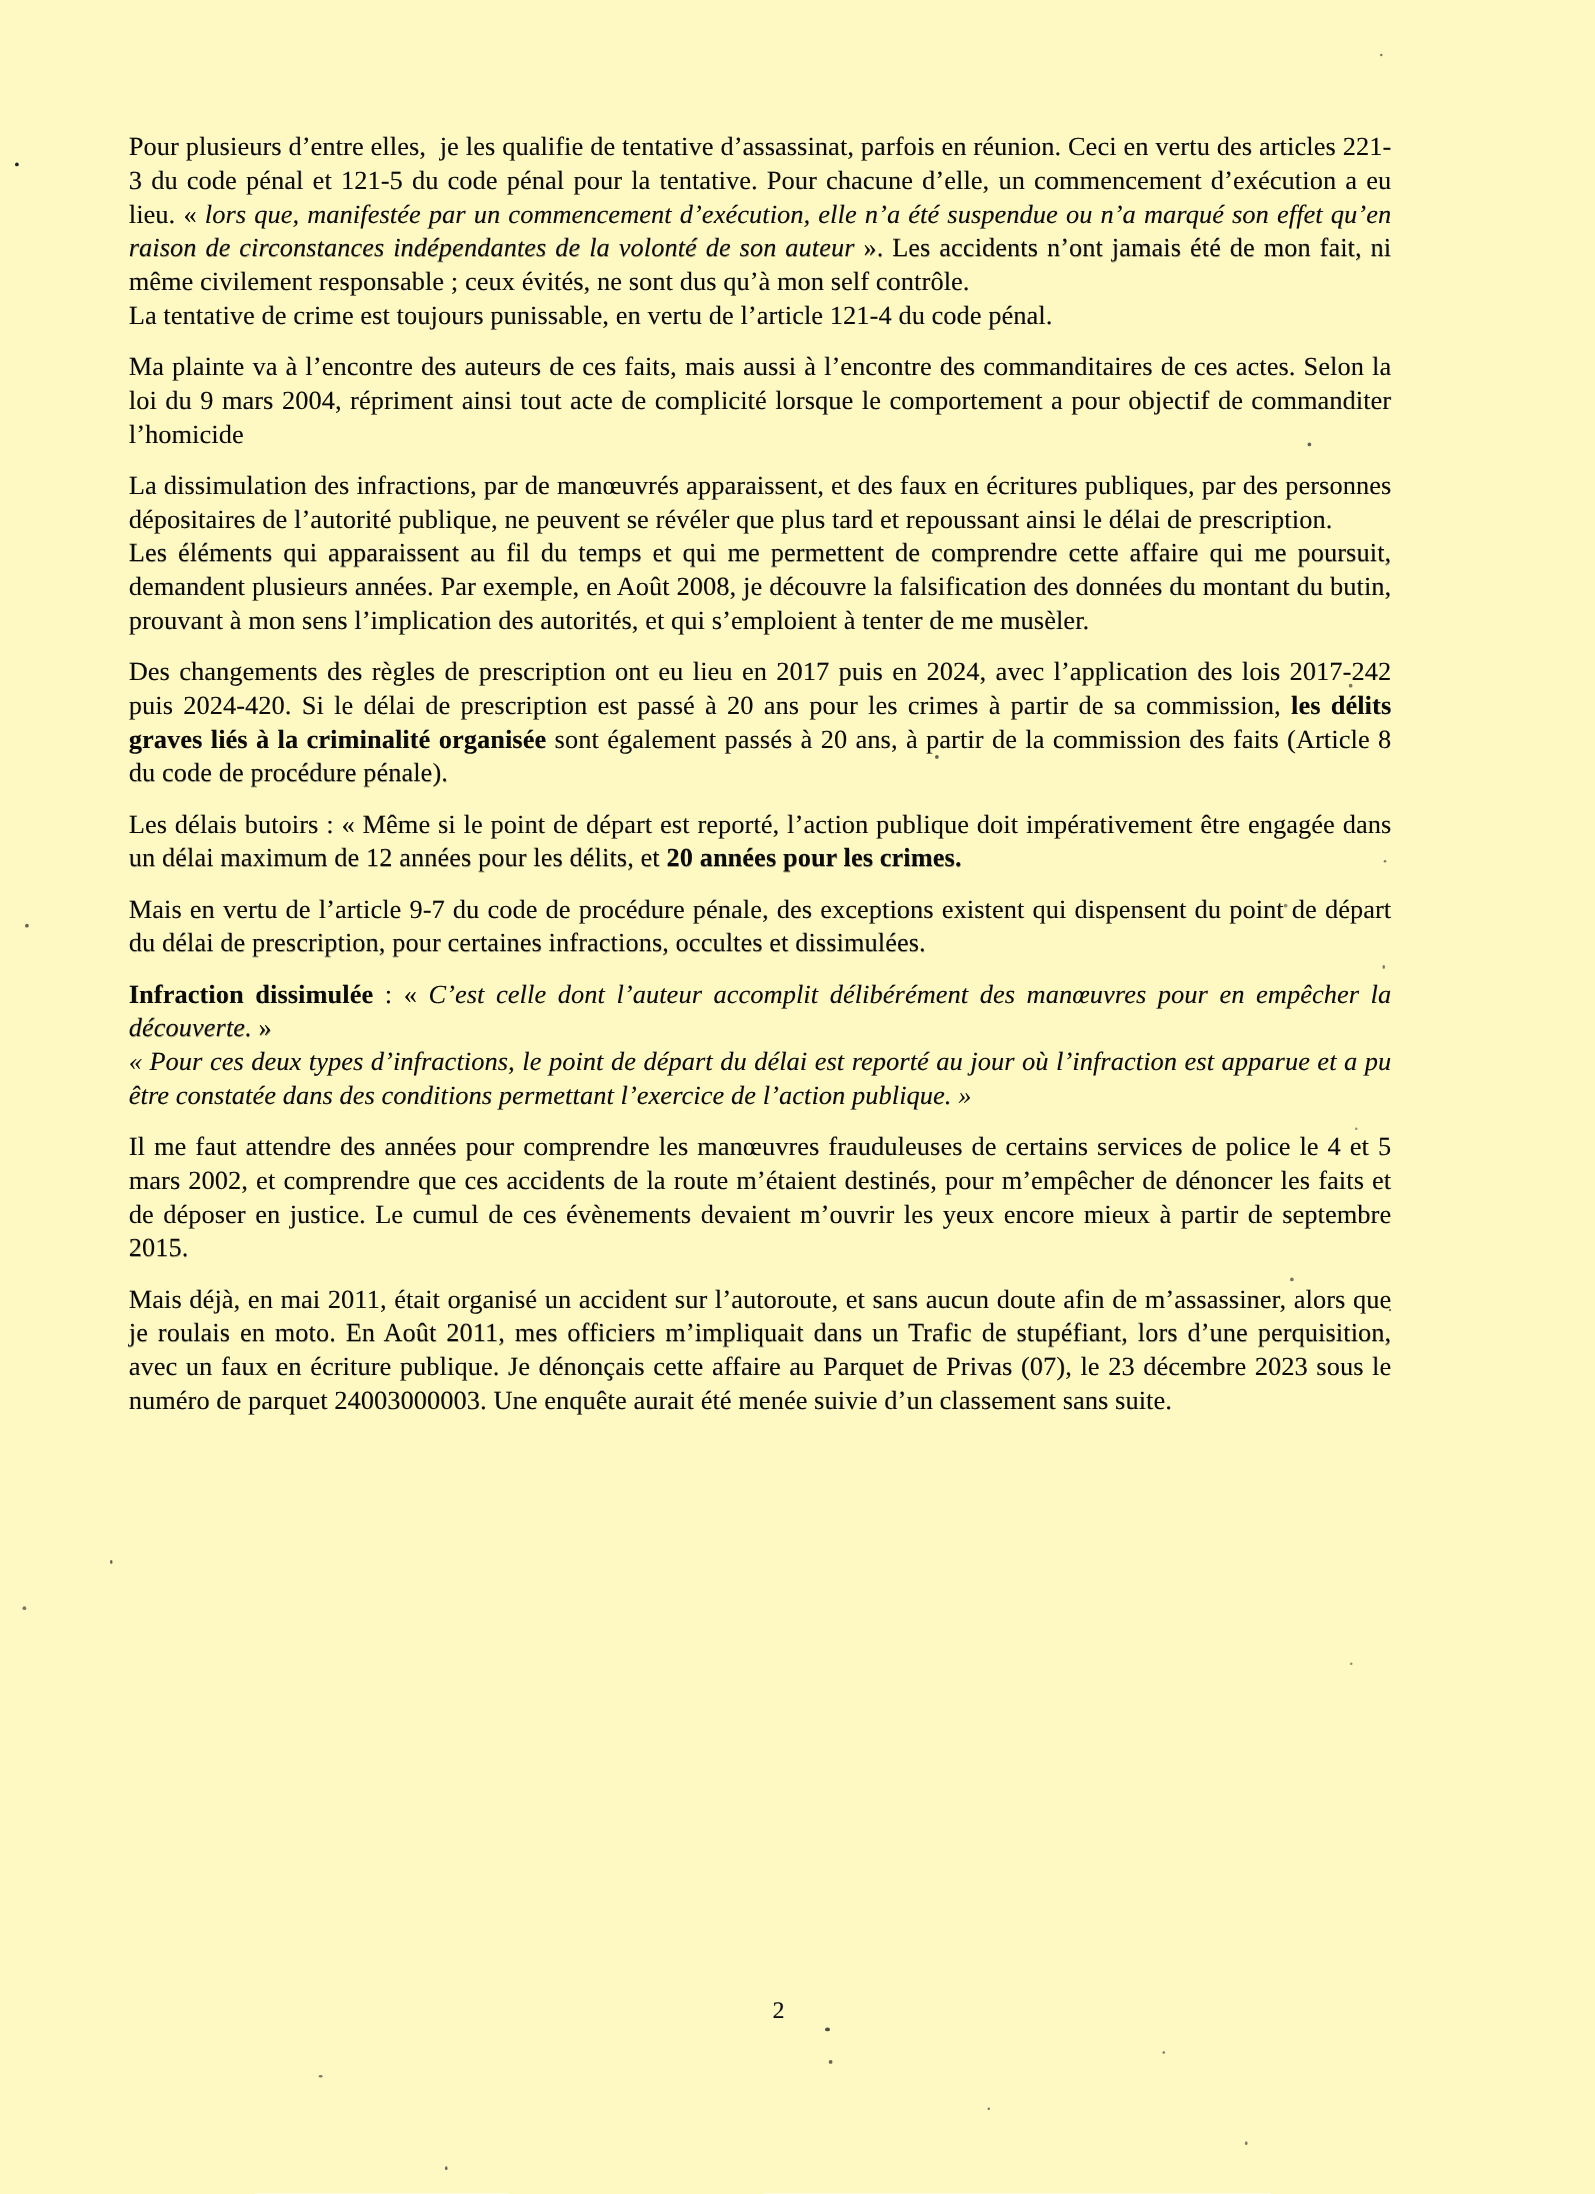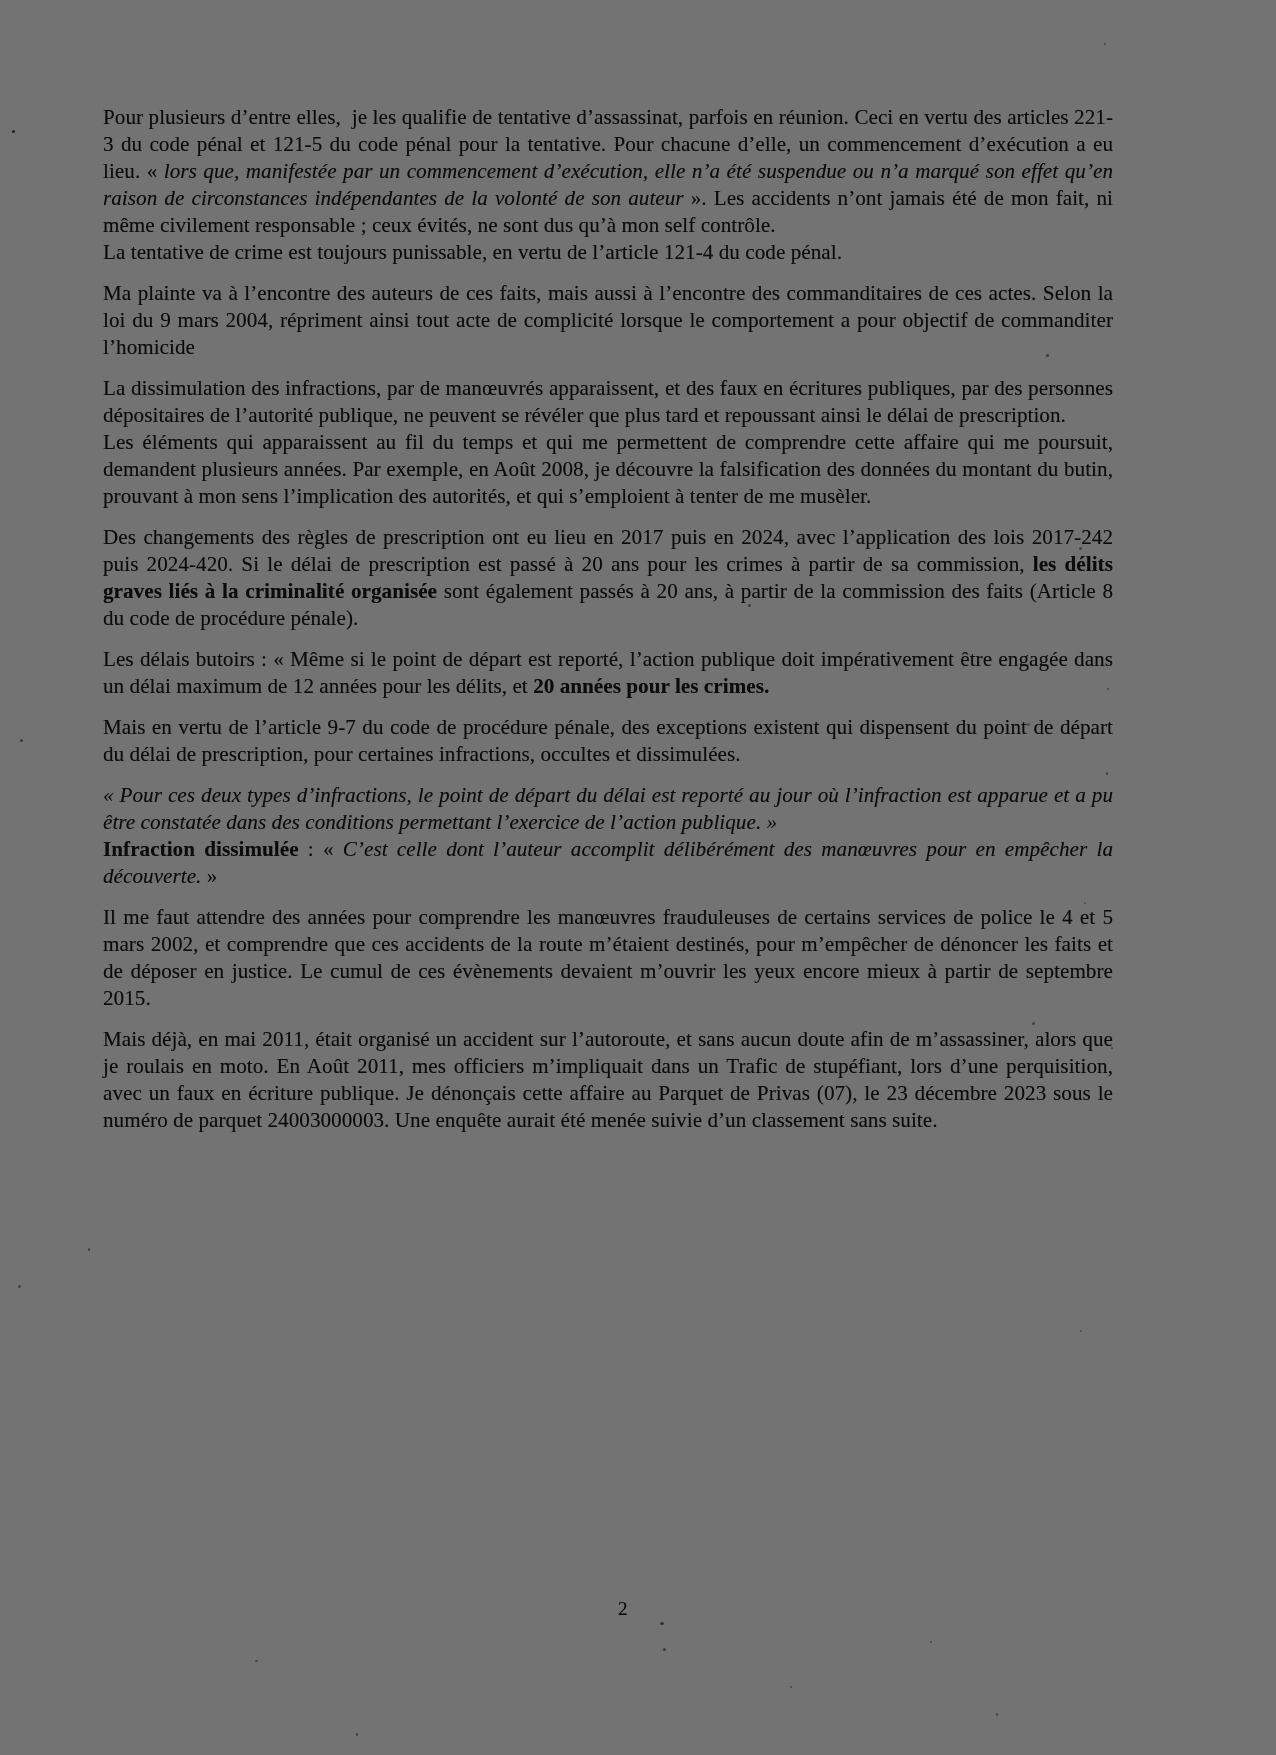--- a/index.html
+++ b/index.html
@@ -11,21 +11,21 @@
     width: 1276px;
     height: 1755px;
     position: relative;
     overflow: hidden;
     font-family: "Liberation Serif", "DejaVu Serif", serif;
     color: #0b0b0b;
   }
   .page {
     position: absolute;
     inset: 0;
-    background: #737373;
+    background: #fef9c3;
   }
   .doc {
     position: absolute;
     left: 103px;
     top: 104px;
     width: 1010px;
   }
   .block { margin: 0; }
   .block + .block { margin-top: 14px; }
   .doc p {
@@ -73,22 +73,22 @@
       <div class="block">
         <p><span class="seg-n">Des changements des règles de prescription ont eu lieu en 2017 puis en 2024, avec l’application des lois 2017-242 puis 2024-420. Si le délai de prescription est passé à 20 ans pour les crimes à partir de sa commission, </span><span class="seg-b">les délits graves liés à la criminalité organisée</span><span class="seg-n"> sont également passés à 20 ans, à partir de la commission des faits (Article 8 du code de procédure pénale).</span></p>
       </div>
       <div class="block">
         <p><span class="seg-u">Les délais butoirs :</span><span class="seg-n"> «&nbsp;Même si le point de départ est reporté, l’action publique doit impérativement être engagée dans un délai maximum de 12 années pour les délits, et </span><span class="seg-b">20 années pour les crimes.</span></p>
       </div>
       <div class="block">
         <p><span class="seg-u">Mais en vertu de l’article 9-7 du code de procédure pénale</span><span class="seg-n">, des exceptions existent qui dispensent du point de départ du délai de prescription, pour certaines infractions, occultes et dissimulées.</span></p>
       </div>
       <div class="block">
+        <p><span class="seg-b">Infraction dissimulée</span><span class="seg-n">&nbsp;: «&nbsp;</span><span class="seg-i">C’est celle dont l’auteur accomplit délibérément des manœuvres pour en empêcher la découverte.</span><span class="seg-n">&nbsp;»</span></p>
         <p><span class="seg-i">«&nbsp;Pour ces deux types d’infractions, le point de départ du délai est reporté au jour où l’infraction est apparue et a pu être constatée dans des conditions permettant l’exercice de l’action publique.&nbsp;»</span></p>
-        <p><span class="seg-b">Infraction dissimulée</span><span class="seg-n">&nbsp;: «&nbsp;</span><span class="seg-i">C’est celle dont l’auteur accomplit délibérément des manœuvres pour en empêcher la découverte.</span><span class="seg-n">&nbsp;»</span></p>
       </div>
       <div class="block">
         <p><span class="seg-n">Il me faut attendre des années pour comprendre les manœuvres frauduleuses de certains services de police le 4 et 5 mars 2002, et comprendre que ces accidents de la route m’étaient destinés, pour m’empêcher de dénoncer les faits et de déposer en justice. Le cumul de ces évènements devaient m’ouvrir les yeux encore mieux à partir de septembre 2015.</span></p>
       </div>
       <div class="block">
         <p><span class="seg-n">Mais déjà, en mai 2011, était organisé un accident sur l’autoroute, et sans aucun doute afin de m’assassiner, alors que je roulais en moto. En Août 2011, mes officiers m’impliquait dans un Trafic de stupéfiant, lors d’une perquisition, avec un faux en écriture publique. Je dénonçais cette affaire au Parquet de Privas (07), le 23 décembre 2023 sous le numéro de parquet 24003000003. Une enquête aurait été menée suivie d’un classement sans suite.</span></p>
       </div>
     </div>
 
   <div class="page-number">2</div>

